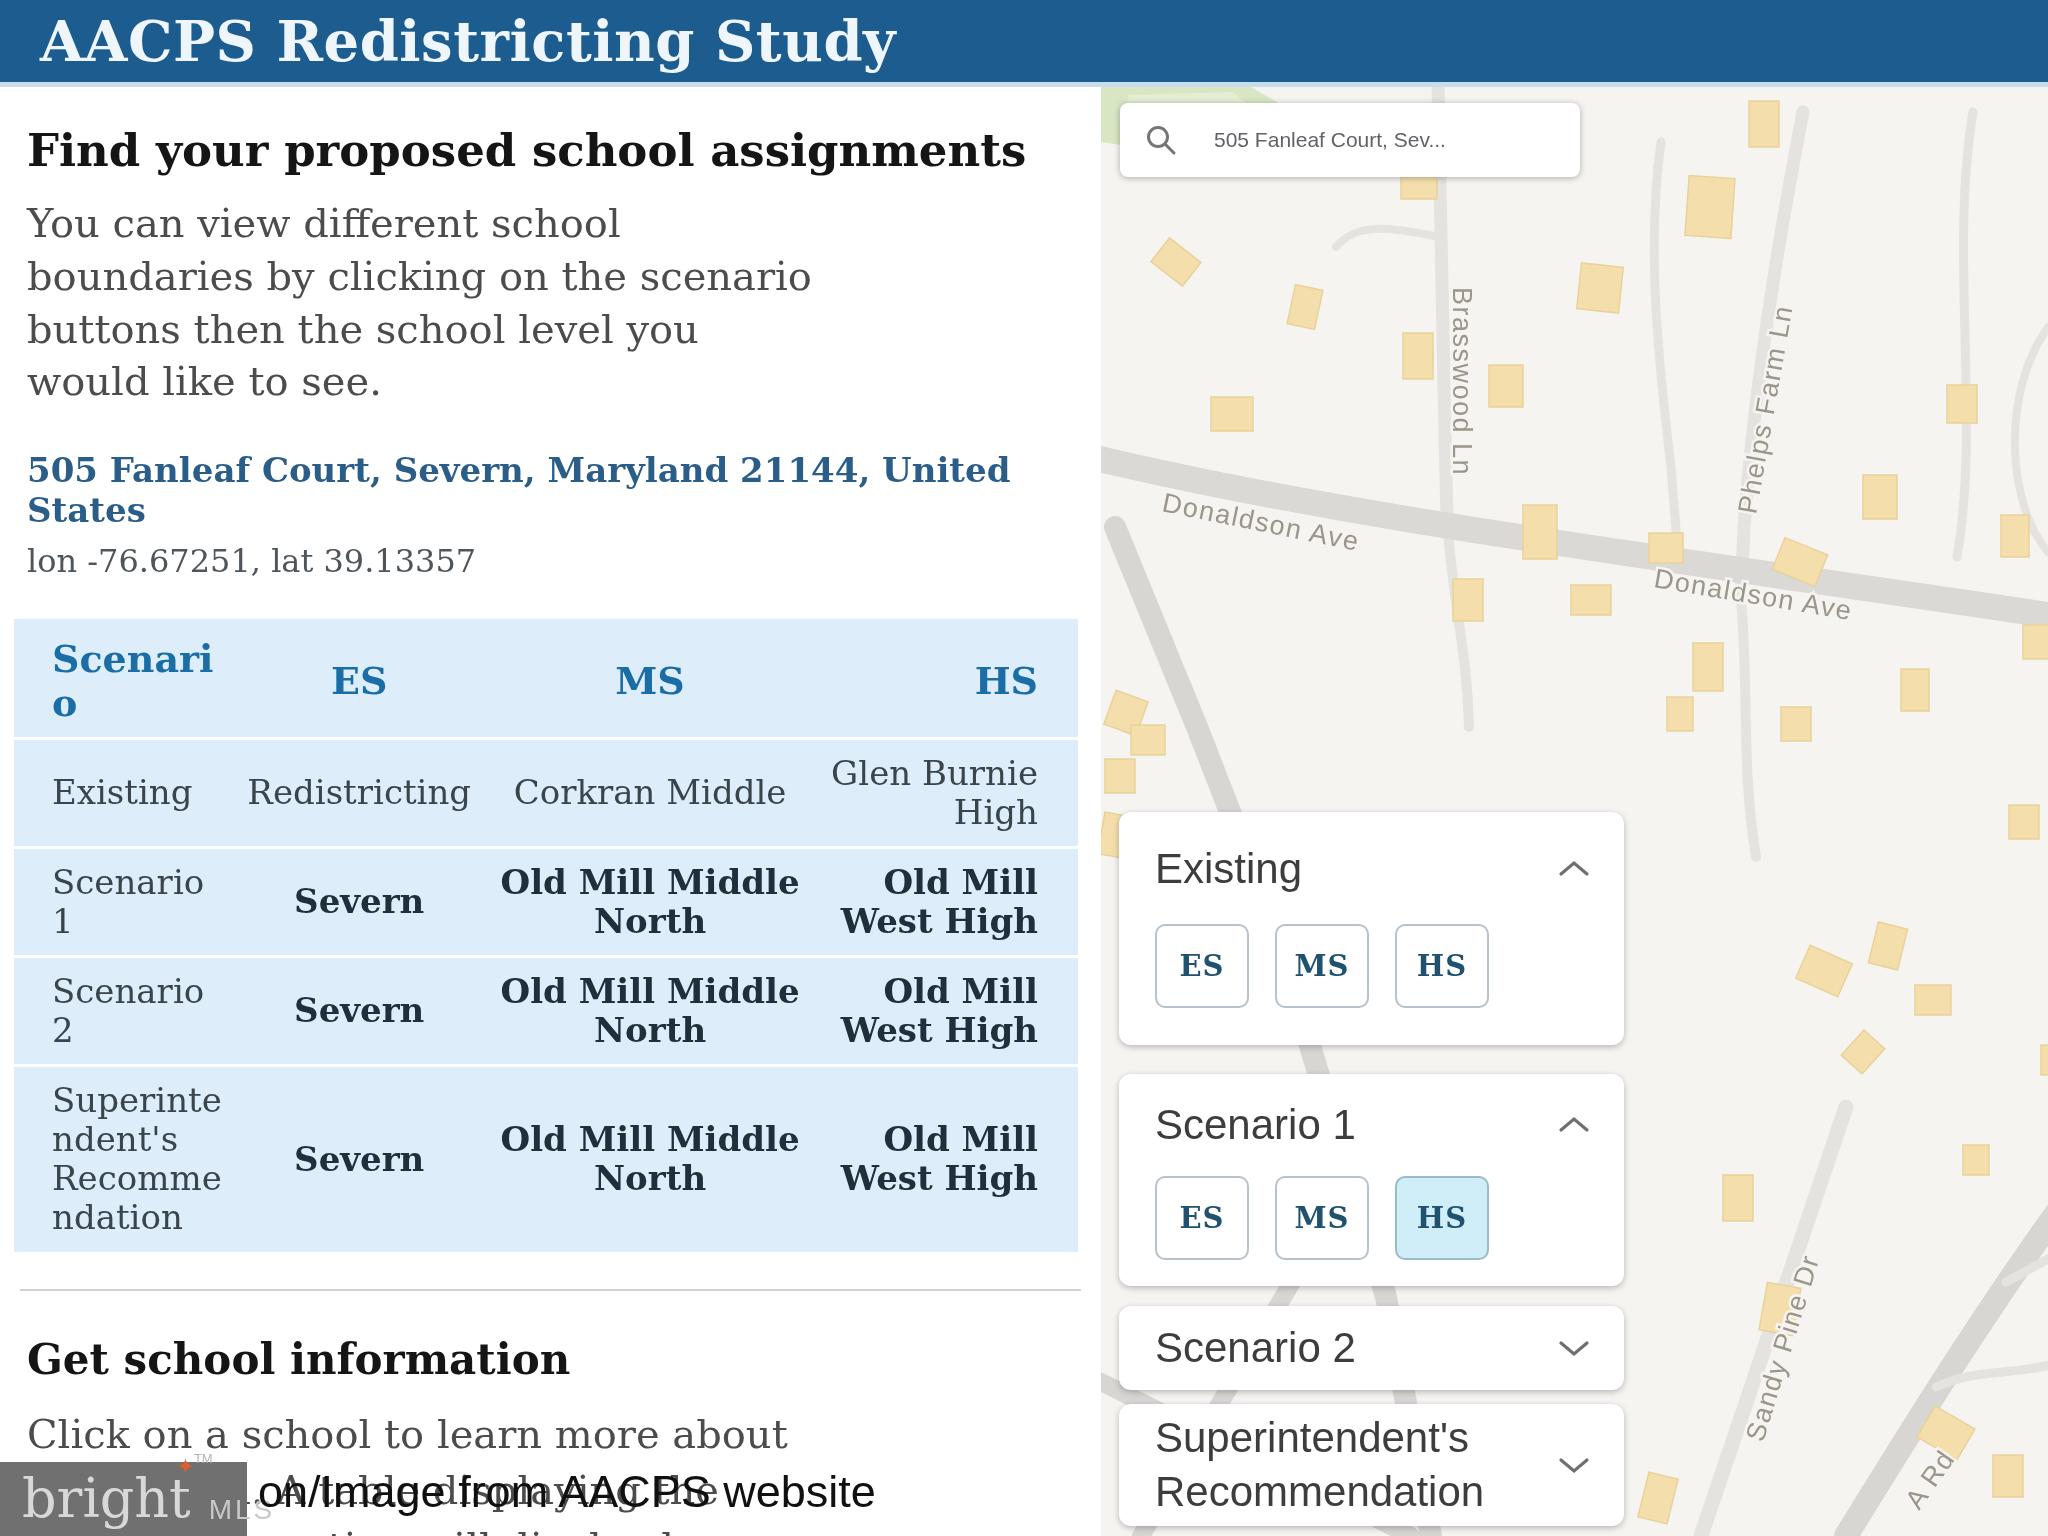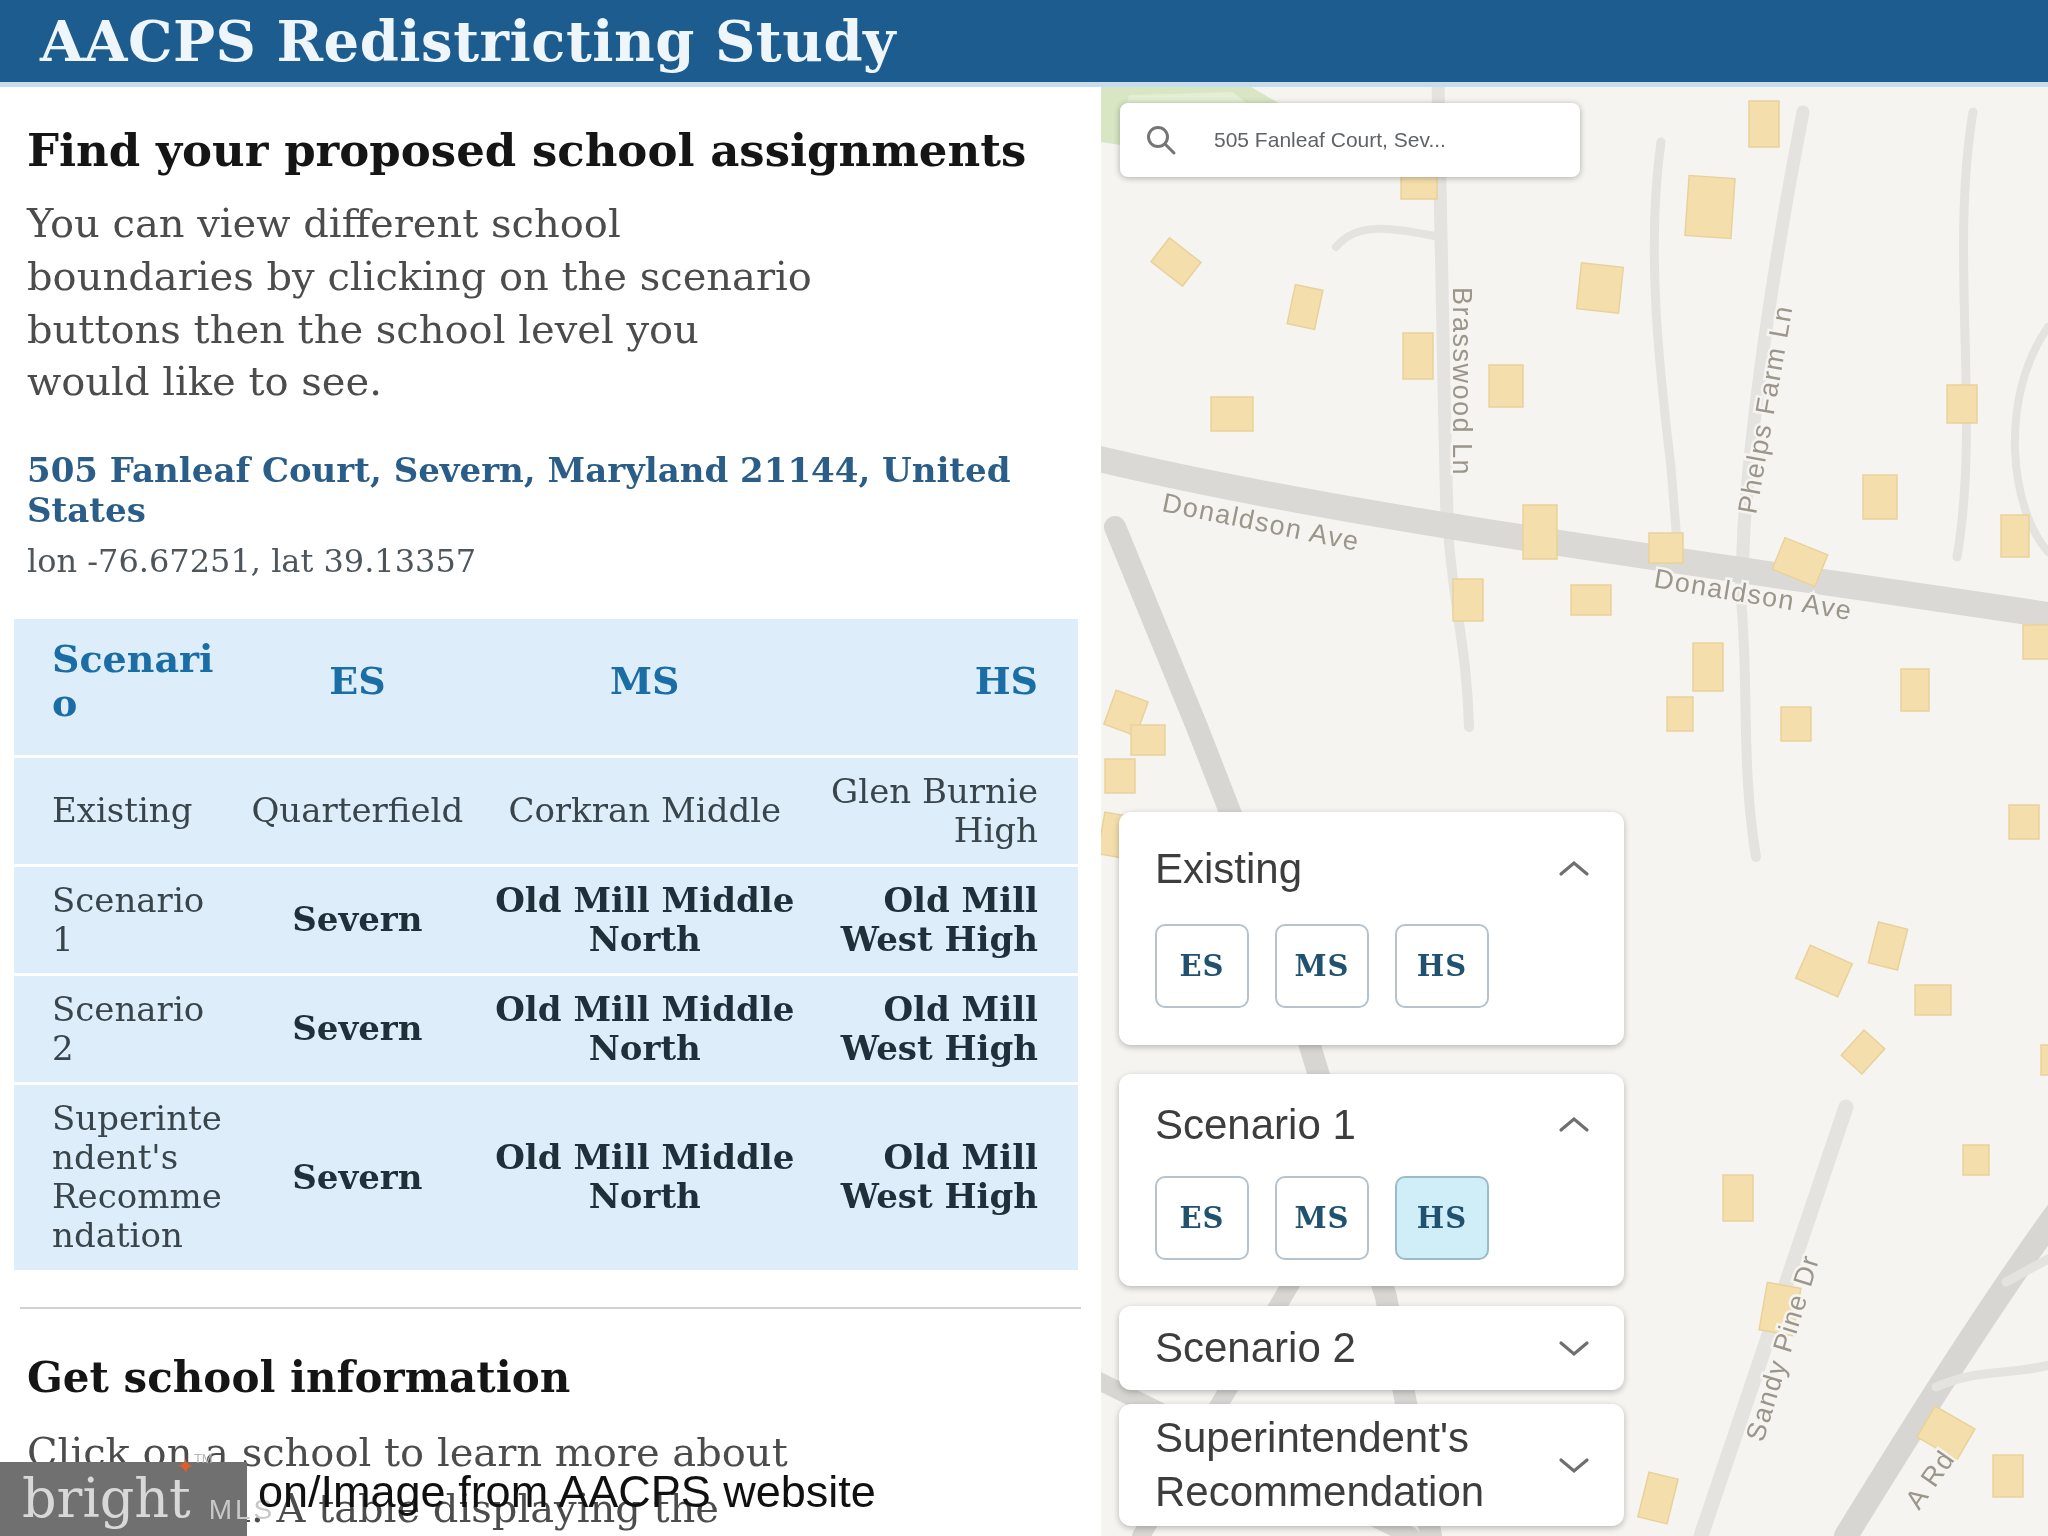--- a/index.html
+++ b/index.html
@@ -21,21 +21,21 @@
   .assign-table{margin:36px 0 0 14px;width:1064px;border-collapse:separate;border-spacing:0 3px;}
   .assign-table tr{background:#ddeefa;}
   .assign-table th,.assign-table td{padding:14px 10px;line-height:1.15;vertical-align:middle;}
   .assign-table th{font-size:38px;color:#1b6da6;}
   .assign-table td{font-size:34px;color:#39444b;}
   .col-scenario{width:22%;text-align:left;padding-left:38px !important;overflow-wrap:anywhere;}
   .col-es{width:20%;text-align:center;}
   .col-ms{width:33%;text-align:center;}
   .col-hs{width:25%;text-align:right;padding-right:40px !important;}
   .assign-table td.b{font-weight:bold;color:#20303a;}
-  .assign-table th{padding-top:18px;padding-bottom:30px;}
+  .assign-table th{padding-top:18px;padding-bottom:12px;}
 
   .divider{margin:34px 20px 0 20px;border:none;border-top:2px solid #d2d2d2;}
   .h2{margin:44px 0 0 27px;font-size:42px;font-weight:bold;color:#151515;}
   .info-body{margin:22px 0 0 27px;width:800px;font-size:40px;line-height:1.42;color:#4c4c4c;}
 
   
   .map{position:absolute;left:1101px;top:87px;right:0;bottom:0;background:#f5f4f1;z-index:1;}
   .map svg{position:absolute;left:0;top:0;}
   .road{fill:none;stroke:#e5e3df;stroke-linecap:round;}
   .road-main{fill:none;stroke:#dbd9d5;stroke-linecap:round;}
@@ -237,21 +237,21 @@
     <table class="assign-table">
       <tbody>
           <tr>
         <th class="col-scenario">Scenario</th>
         <th class="col-es">ES</th>
         <th class="col-ms">MS</th>
         <th class="col-hs">HS</th>
       </tr>
       <tr>
         <td class="col-scenario">Existing</td>
-        <td class="col-es">Quarterfield</td>
+        <td class="col-es">Redistricting</td>
         <td class="col-ms">Corkran Middle</td>
         <td class="col-hs">Glen Burnie High</td>
       </tr>
       <tr>
         <td class="col-scenario">Scenario 1</td>
         <td class="col-es b">Severn</td>
         <td class="col-ms b">Old Mill Middle North</td>
         <td class="col-hs b">Old Mill West High</td>
       </tr>
       <tr>

